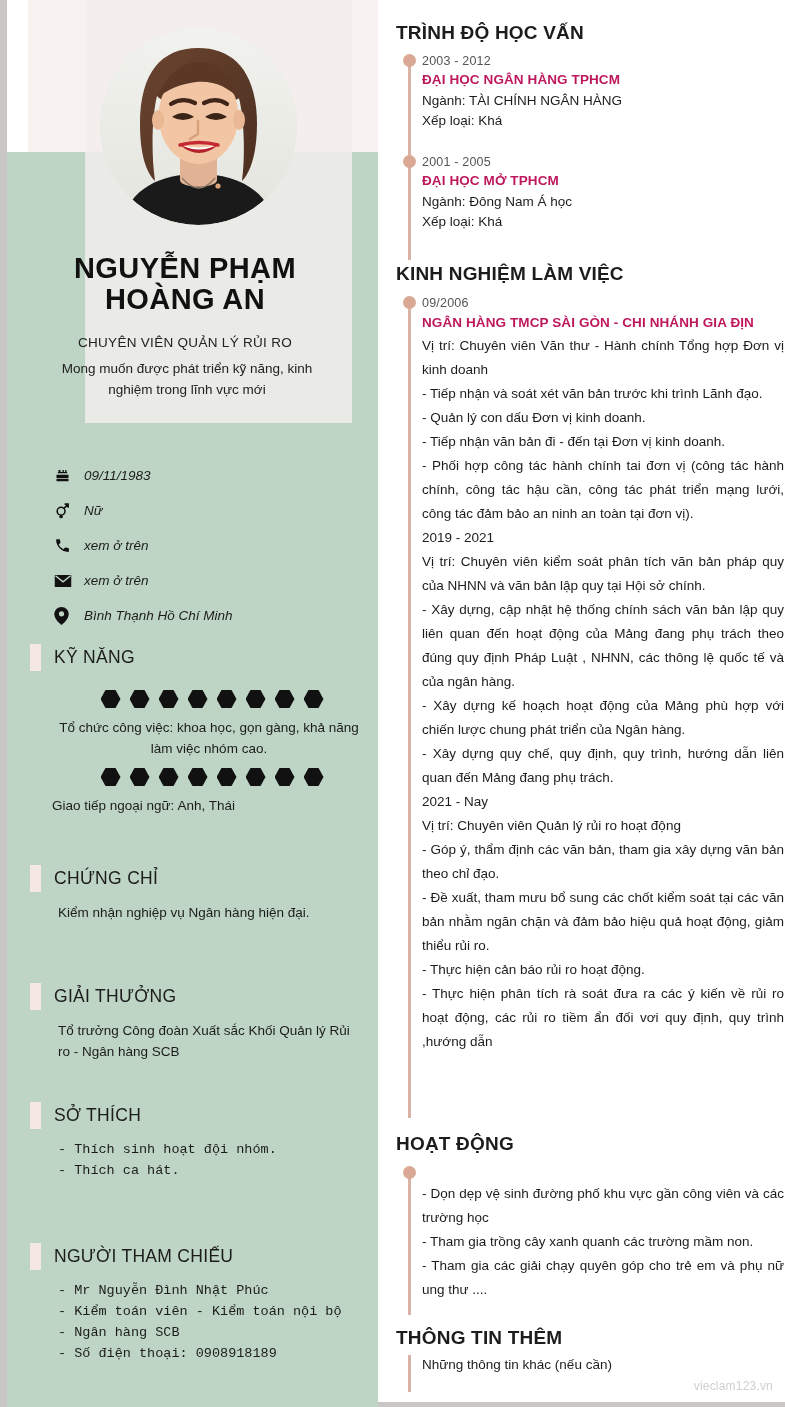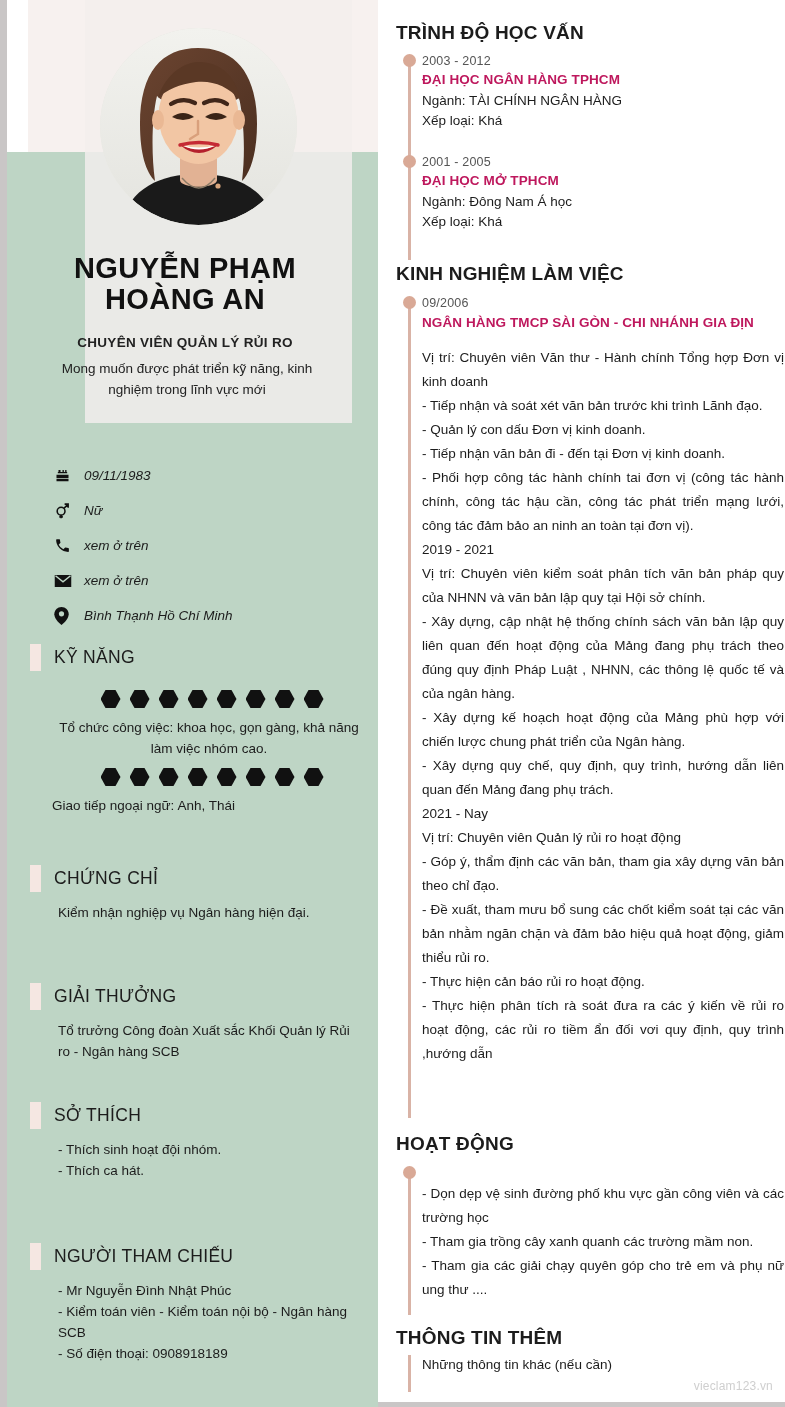--- a/index.html
+++ b/index.html
@@ -27,21 +27,21 @@
   }
   #avatar svg{display:block;width:197px;height:197px;}
 
   .name{
     position:absolute;left:60px;top:253px;width:250px;
     font-size:29px;font-weight:bold;color:#111;letter-spacing:.4px;line-height:31px;
     text-align:center;
   }
   .role{
     position:absolute;left:45px;top:335px;width:280px;text-align:center;
-    font-size:13.5px;font-weight:bold;color:#222;letter-spacing:.3px;
+    font-size:13.5px;font-weight:normal;color:#222;letter-spacing:.3px;
   }
   .objective{
     position:absolute;left:42px;top:358px;width:290px;text-align:center;
     font-size:13.5px;color:#222;line-height:21px;
   }
 
   
   #contact{position:absolute;left:54px;top:458px;width:300px;}
   .crow{display:flex;align-items:center;height:35px;font-style:italic;}
   .cicon{width:30px;flex:0 0 30px;display:flex;align-items:center;justify-content:flex-start;color:#111;}
@@ -51,21 +51,21 @@
   
   .sb-sec{position:absolute;left:30px;width:330px;}
   .sb-head{
     position:relative;padding-left:24px;
     font-size:17.5px;font-weight:normal;color:#1c1c1c;letter-spacing:.3px;
   }
   .sb-head:before{
     content:"";position:absolute;left:0;top:-3px;width:11px;height:27px;background:#f5e7e2;
   }
   .sb-body{padding-left:28px;font-size:13.5px;color:#1c1c1c;line-height:21px;margin-top:13px;}
-  .sb-body .ln{display:block;}
+  .sb-body .ln{display:block;font-family:Liberation Mono, monospace;}
   .hexrow{display:flex;gap:9px;justify-content:center;margin:0 0 0 6px;}
   .hex{
     width:20px;height:18px;background:#111;
     clip-path:polygon(25% 0%,75% 0%,100% 50%,75% 100%,25% 100%,0% 50%);
   }
   .skilltext{font-size:13.5px;color:#1c1c1c;line-height:21px;text-align:center;}
 
   
   #right{position:absolute;left:396px;top:0;width:389px;height:1407px;}
   .r-head{
@@ -275,21 +275,21 @@
     </div>
 
     <div class="r-head" style="top:263px;">KINH NGHIỆM LÀM VIỆC</div>
     <div class="tl-line" style="top:300px;height:818px;"></div>
     <div class="tl-dot" style="top:296px;"></div>
 
     <div class="r-block" style="top:296px;width:362px;">
       <div class="r-date">09/2006</div>
       <div class="r-title" style="margin-top:5px;">NGÂN HÀNG TMCP SÀI GÒN - CHI NHÁNH GIA ĐỊN</div>
 
-      <div class="r-para" style="margin-top:16px;">Vị trí: Chuyên viên Văn thư - Hành chính Tổng hợp Đơn vị kinh doanh</div>
+      <div class="r-para" style="margin-top:4px;">Vị trí: Chuyên viên Văn thư - Hành chính Tổng hợp Đơn vị kinh doanh</div>
       <div class="r-para">-  Tiếp nhận và soát xét văn bản trước khi trình Lãnh đạo.</div>
       <div class="r-para nj">- Quản lý con dấu Đơn vị kinh doanh.</div>
       <div class="r-para nj">- Tiếp nhận văn bản đi - đến tại Đơn vị kinh doanh.</div>
       <div class="r-para">- Phối hợp công tác hành chính tai đơn vị (công tác hành chính, công tác hậu cần, công tác phát triển mạng lưới, công tác đảm bảo an ninh an toàn tại đơn vị).</div>
 
       <div class="r-para nj">2019 - 2021</div>
       <div class="r-para">Vị trí: Chuyên viên kiểm soát phân tích văn bản pháp quy của NHNN và văn bản lập quy tại Hội sở chính.</div>
       <div class="r-para">- Xây dựng, cập nhật hệ thống chính sách văn bản lập quy liên quan đến hoạt động của Mảng đang phụ trách theo đúng quy định Pháp Luật , NHNN, các thông lệ quốc tế và của ngân hàng.</div>
       <div class="r-para">- Xây dựng kế hoạch hoạt động của Mảng phù hợp với chiến lược chung phát triển của Ngân hàng.</div>
       <div class="r-para">- Xây dựng quy chế, quy định, quy trình, hướng dẫn liên quan đến Mảng đang phụ trách.</div>

